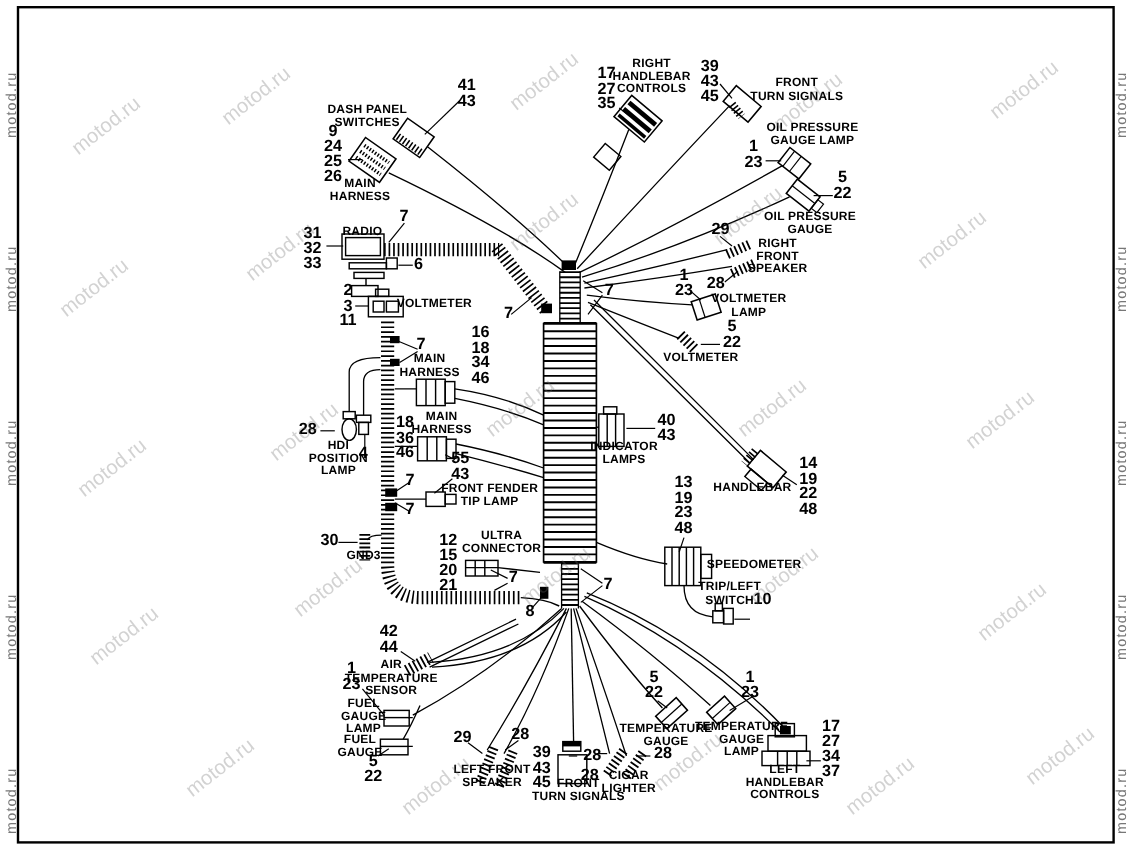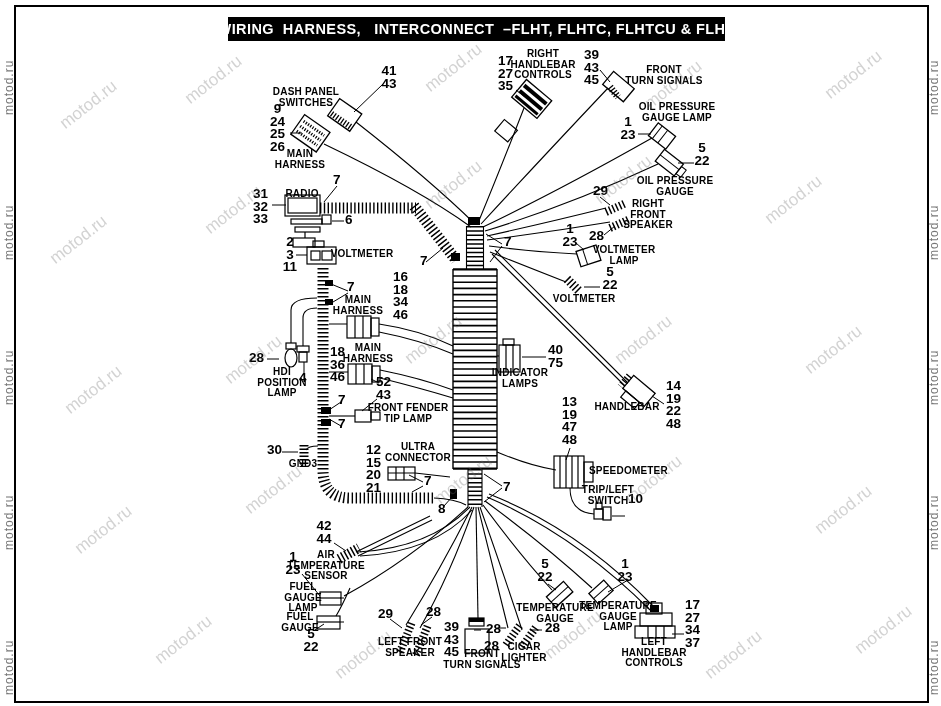--- a/index.html
+++ b/index.html
@@ -18,21 +18,20 @@
   .wm{position:absolute;z-index:6;pointer-events:none;font-size:17px;font-weight:400;
       color:rgba(105,105,105,.30);transform:rotate(-38deg);white-space:nowrap;}
   .wme{position:absolute;z-index:6;pointer-events:none;font-size:12px;color:#777;
       transform:rotate(-90deg);transform-origin:0 0;white-space:nowrap;letter-spacing:1px;}
 </style>
 </head>
 <body>
 
 <div id="page">
   <div id="frame"></div>
-  <div id="titlebar">WIRING  HARNESS,   INTERCONNECT  –FLHT, FLHTC, FLHTCU &amp; FLHX</div>
 
   <svg width="941" height="706" viewBox="0 0 941 706">
     <g stroke="#000" fill="none" stroke-linecap="butt">
 
       <g>
         <path d="M475,269 V469" stroke-width="44" stroke-dasharray="1.6 4.6"></path>
         <path d="M453,269 V469 M497,269 V469 M453,269 H497 M453,469 H497" stroke-width="1.4"></path>
         <path d="M475,226 V269" stroke-width="17" stroke-dasharray="1.5 2.8"></path>
         <path d="M466.5,226 V269 M483.5,226 V269" stroke-width="1.1"></path>
         <path d="M475,469 V507" stroke-width="14" stroke-dasharray="1.5 2.8"></path>
@@ -315,35 +314,35 @@
   <div class="num" style="left:420px;top:255px">7</div>
   <div class="num" style="left:504px;top:236px">7</div>
   <div class="num" style="left:347px;top:281px">7</div>
   <div class="num" style="left:393px;top:271px">16
 18
 34
 46</div>
   <div class="num" style="left:330px;top:346px">18
 36
 46</div>
-  <div class="num" style="left:376px;top:376px">52</div>
+  <div class="num" style="left:376px;top:376px">55</div>
   <div class="num" style="left:249px;top:352px">28</div>
   <div class="num" style="left:299px;top:372px">4</div>
   <div class="num" style="left:376px;top:389px">43</div>
   <div class="num" style="left:338px;top:394px">7</div>
   <div class="num" style="left:338px;top:418px">7</div>
   <div class="num" style="left:548px;top:344px">40
-75</div>
+43</div>
   <div class="num" style="left:666px;top:380px">14
 19
 22
 48</div>
   <div class="num" style="left:562px;top:396px">13
 19
-47
+23
 48</div>
   <div class="num" style="left:628px;top:493px">10</div>
   <div class="num" style="left:366px;top:444px">12
 15
 20
 21</div>
   <div class="num" style="left:424px;top:475px">7</div>
   <div class="num" style="left:503px;top:481px">7</div>
   <div class="num" style="left:438px;top:503px">8</div>
   <div class="num" style="left:267px;top:444px">30</div>

